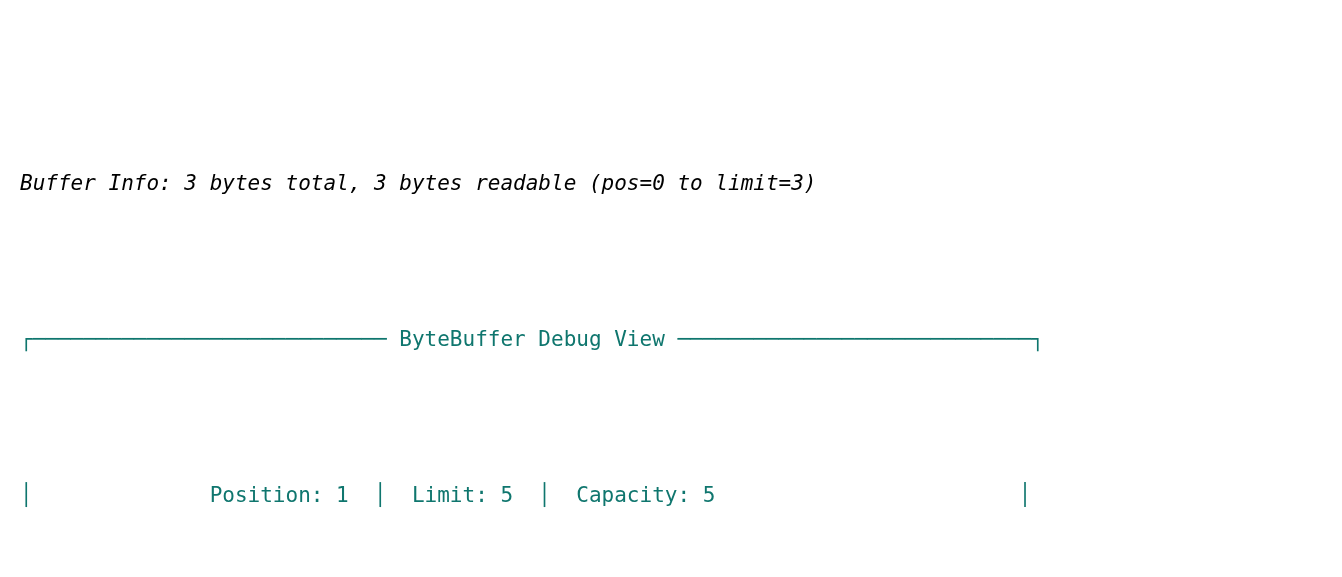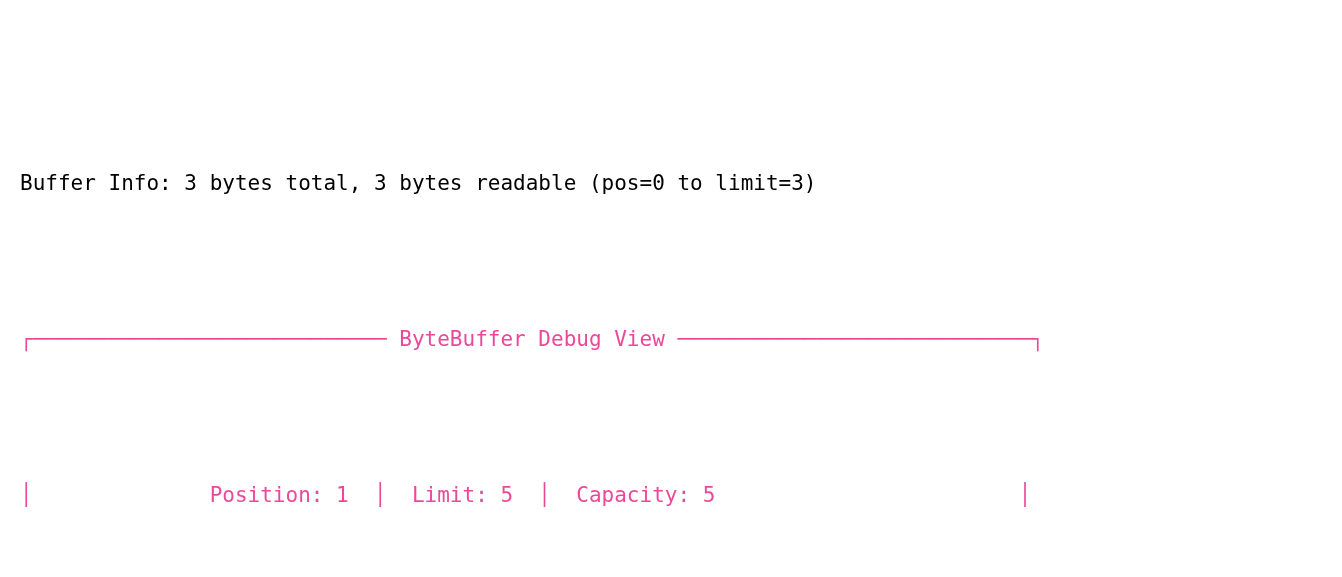--- a/index.html
+++ b/index.html
@@ -28,24 +28,24 @@
     font-family: "DejaVu Sans Mono", "Liberation Mono", monospace;
   }
 
   .line {
     display: block;
     height: 39px;
     white-space: pre;
   }
 
   
-  .stdout  { color: #000000; }
+  .stdout  { color: #000000; font-style: italic; }
 
   
-  .boxart { color:#ec4899; }
+  .boxart { color:#0f766e; }
 </style>
 </head>
 <body>
 
 <div id="console">
 
   <span class="line stdout">Buffer Info: 3 bytes total, 3 bytes readable (pos=0 to limit=3)</span>
 
   <span class="line boxart">┌──────────────────────────── ByteBuffer Debug View ────────────────────────────┐</span>
 

